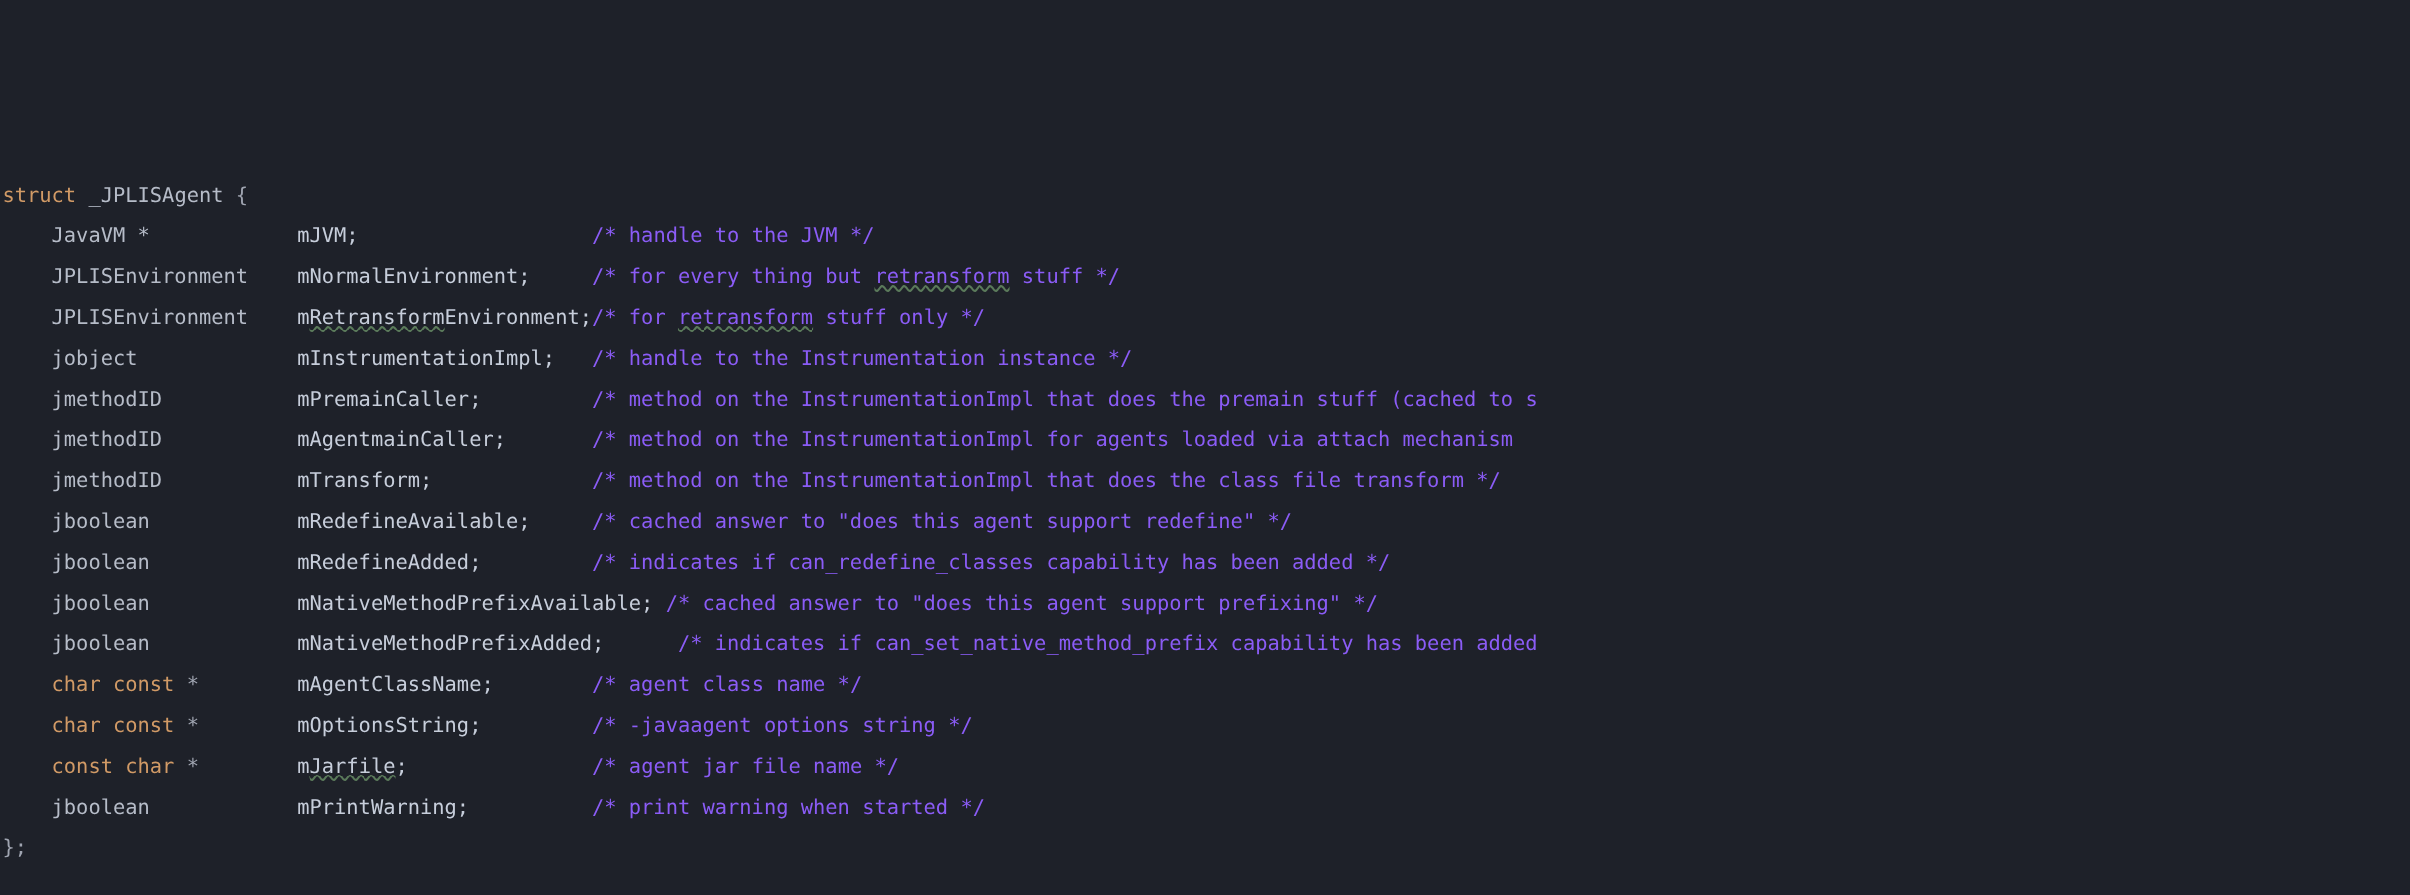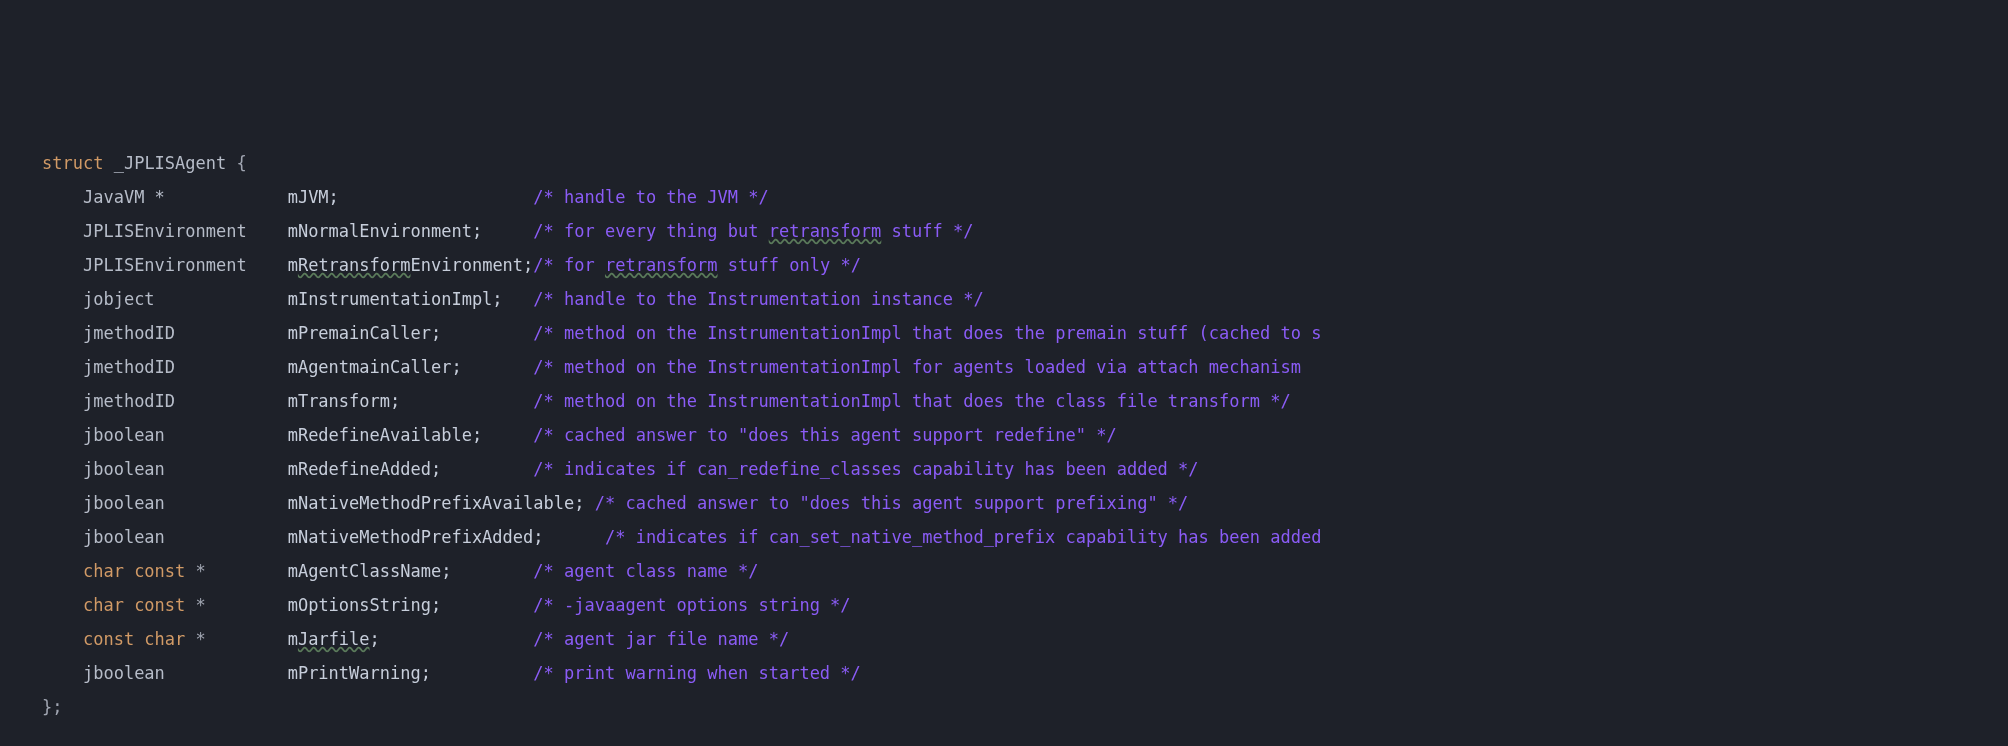--- a/index.html
+++ b/index.html
@@ -8,22 +8,21 @@
     font-family: "SF Mono", "Monaco", "Menlo", "Consolas", monospace;
     font-size: 17px;
     line-height: 2.0;
     padding: 10px 0;
     white-space: pre;
     overflow-x: hidden;
     color: #898d99;
   }
   .code-block {
     display: block;
-    padding-left: 16px;
-    margin-left: 26px;
+    padding-left: 2px;
   }
   .line { display: block; }
   .keyword { color: #d19a66; }
   .typename { color: #b6bcc8; }
   .member { color: #c7cedb; }
   .comment { color: #8b5cf6; }
   .punct { color: #a0a5b1; }
   .warn { text-decoration: wavy underline #5a7a5a; text-decoration-skip-ink: none; }
 </style>
 </head>

